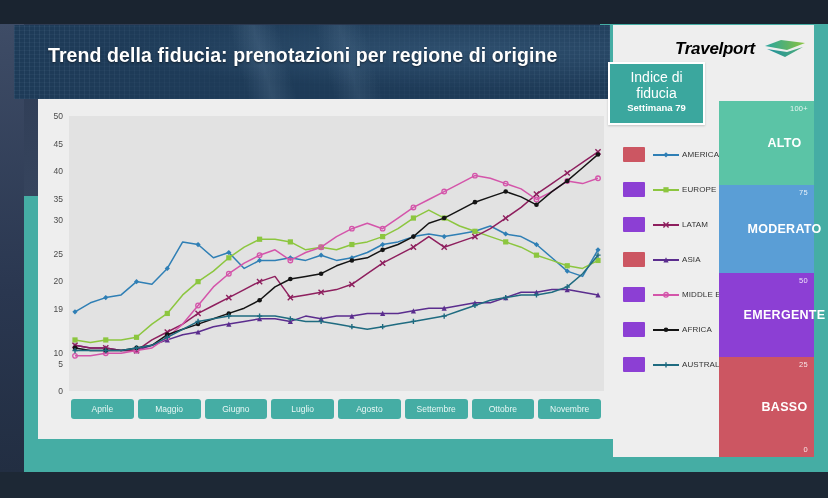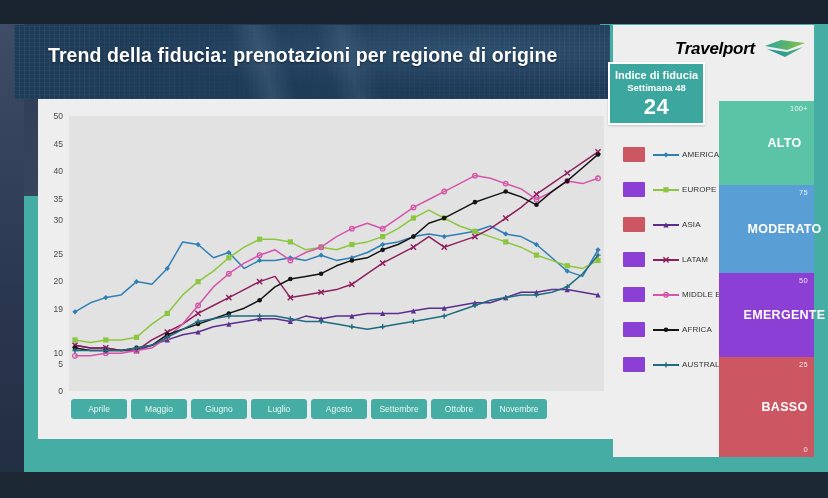--- a/index.html
+++ b/index.html
@@ -92,21 +92,21 @@
     background: #e2e2e2;
   }
   .ylabels {
     position: absolute; left: 0; top: 13px; width: 28px; height: 283px;
   }
   .ytick {
     position: absolute; right: 3px; transform: translateY(-50%);
     font-size: 8.5px; color: #4a4a4a; font-family: "Liberation Sans", sans-serif;
   }
   .months-row {
-    position: absolute; left: 33px; top: 300px; width: 476px; height: 20px;
+    position: absolute; left: 33px; top: 300px; width: 530px; height: 20px;
     display: flex; gap: 4px;
   }
   .month-chip {
     flex: 1 1 0; height: 20px;
     background: #45ada4; border-radius: 3px;
     color: #e9f7f5; font-size: 8.5px;
     display: flex; align-items: center; justify-content: center;
   }
 
   
@@ -125,21 +125,21 @@
   }
   .tp-mark {
     position: absolute; right: 0; top: 4px; width: 40px; height: 17px;
   }
   .index-box {
     position: absolute; left: -5px; top: 37px; width: 97px; height: 63px;
     background: #3ba79e; border: 2px solid #ffffff;
     color: #ffffff; text-align: center;
     box-shadow: 0 1px 2px rgba(0,0,0,.18);
   }
-  .index-l1 { font-size: 11px; font-weight: bold; margin-top: 5px; }
+  .index-l1 { font-size: 14px; font-weight: normal; margin-top: 5px; }
   .index-l2 { font-size: 9.5px; font-weight: bold; margin-top: 1px; }
   .index-val { font-size: 22px; font-weight: bold; margin-top: 1px; letter-spacing: .5px; }
 
   .legend {
     position: absolute; left: 10px; top: 112px; width: 122px;
   }
   .legend-row {
     position: relative; height: 35px; display: flex; align-items: center;
   }
   .lg-swatch { width: 22px; height: 15px; border-radius: 1px; flex: none; }
@@ -632,22 +632,21 @@
             </linearGradient>
           </defs>
           <polygon points="0,6 16,0 40,3 22,10" fill="url(#tpg)"></polygon>
           <polygon points="2,9 22,12 38,7 20,17" fill="url(#tpg2)"></polygon>
         </svg>
       </div>
     </div>
 
     <div class="index-box">
       <div class="index-l1">Indice di fiducia</div>
-      <div class="index-l2">Settimana 48</div>
-      <div class="index-val">24</div>
+      <div class="index-l2">Settimana 79</div>
     </div>
 
     <div class="legend" id="legend">
         <div class="legend-row">
           <div class="lg-swatch" style="background: rgb(204, 86, 98);"></div>
           <div class="lg-line">
             <i style="background: rgb(47, 127, 181);"></i>
             <svg width="26" height="11" style="position: absolute; left: 0px; top: 0px;">
               <g>
                 <polygon points="13,3.1999999999999997 15.6,5.8 13,8.4 10.4,5.8" fill="#2f7fb5"></polygon>
@@ -662,42 +661,42 @@
             <i style="background: rgb(140, 198, 63);"></i>
             <svg width="26" height="11" style="position: absolute; left: 0px; top: 0px;">
               <g>
                 <rect x="10.4" y="3.1999999999999997" width="5.2" height="5.2" fill="#8cc63f"></rect>
               </g>
             </svg>
           </div>
           <div class="lg-text">EUROPE</div>
         </div>
         <div class="legend-row">
+          <div class="lg-swatch" style="background: rgb(140, 63, 212);"></div>
+          <div class="lg-line">
+            <i style="background: rgb(142, 31, 94);"></i>
+            <svg width="26" height="11" style="position: absolute; left: 0px; top: 0px;">
+              <g>
+                <path d="M10.4,3.1999999999999997L15.6,8.4M15.6,3.1999999999999997L10.4,8.4" stroke="#8e1f5e" stroke-width="1.4"></path>
+              </g>
+            </svg>
+          </div>
+          <div class="lg-text">LATAM</div>
+        </div>
+        <div class="legend-row">
           <div class="lg-swatch" style="background: rgb(204, 86, 98);"></div>
           <div class="lg-line">
             <i style="background: rgb(91, 45, 142);"></i>
             <svg width="26" height="11" style="position: absolute; left: 0px; top: 0px;">
               <g>
                 <polygon points="13,3.1999999999999997 15.6,8.4 10.4,8.4" fill="#5b2d8e"></polygon>
               </g>
             </svg>
           </div>
           <div class="lg-text">ASIA</div>
-        </div>
-        <div class="legend-row">
-          <div class="lg-swatch" style="background: rgb(140, 63, 212);"></div>
-          <div class="lg-line">
-            <i style="background: rgb(142, 31, 94);"></i>
-            <svg width="26" height="11" style="position: absolute; left: 0px; top: 0px;">
-              <g>
-                <path d="M10.4,3.1999999999999997L15.6,8.4M15.6,3.1999999999999997L10.4,8.4" stroke="#8e1f5e" stroke-width="1.4"></path>
-              </g>
-            </svg>
-          </div>
-          <div class="lg-text">LATAM</div>
         </div>
         <div class="legend-row">
           <div class="lg-swatch" style="background: rgb(140, 63, 212);"></div>
           <div class="lg-line">
             <i style="background: rgb(212, 85, 170);"></i>
             <svg width="26" height="11" style="position: absolute; left: 0px; top: 0px;">
               <g>
                 <circle cx="13" cy="5.8" r="2.3000000000000003" fill="none" stroke="#d455aa" stroke-width="1.3"></circle>
               </g>
             </svg>

